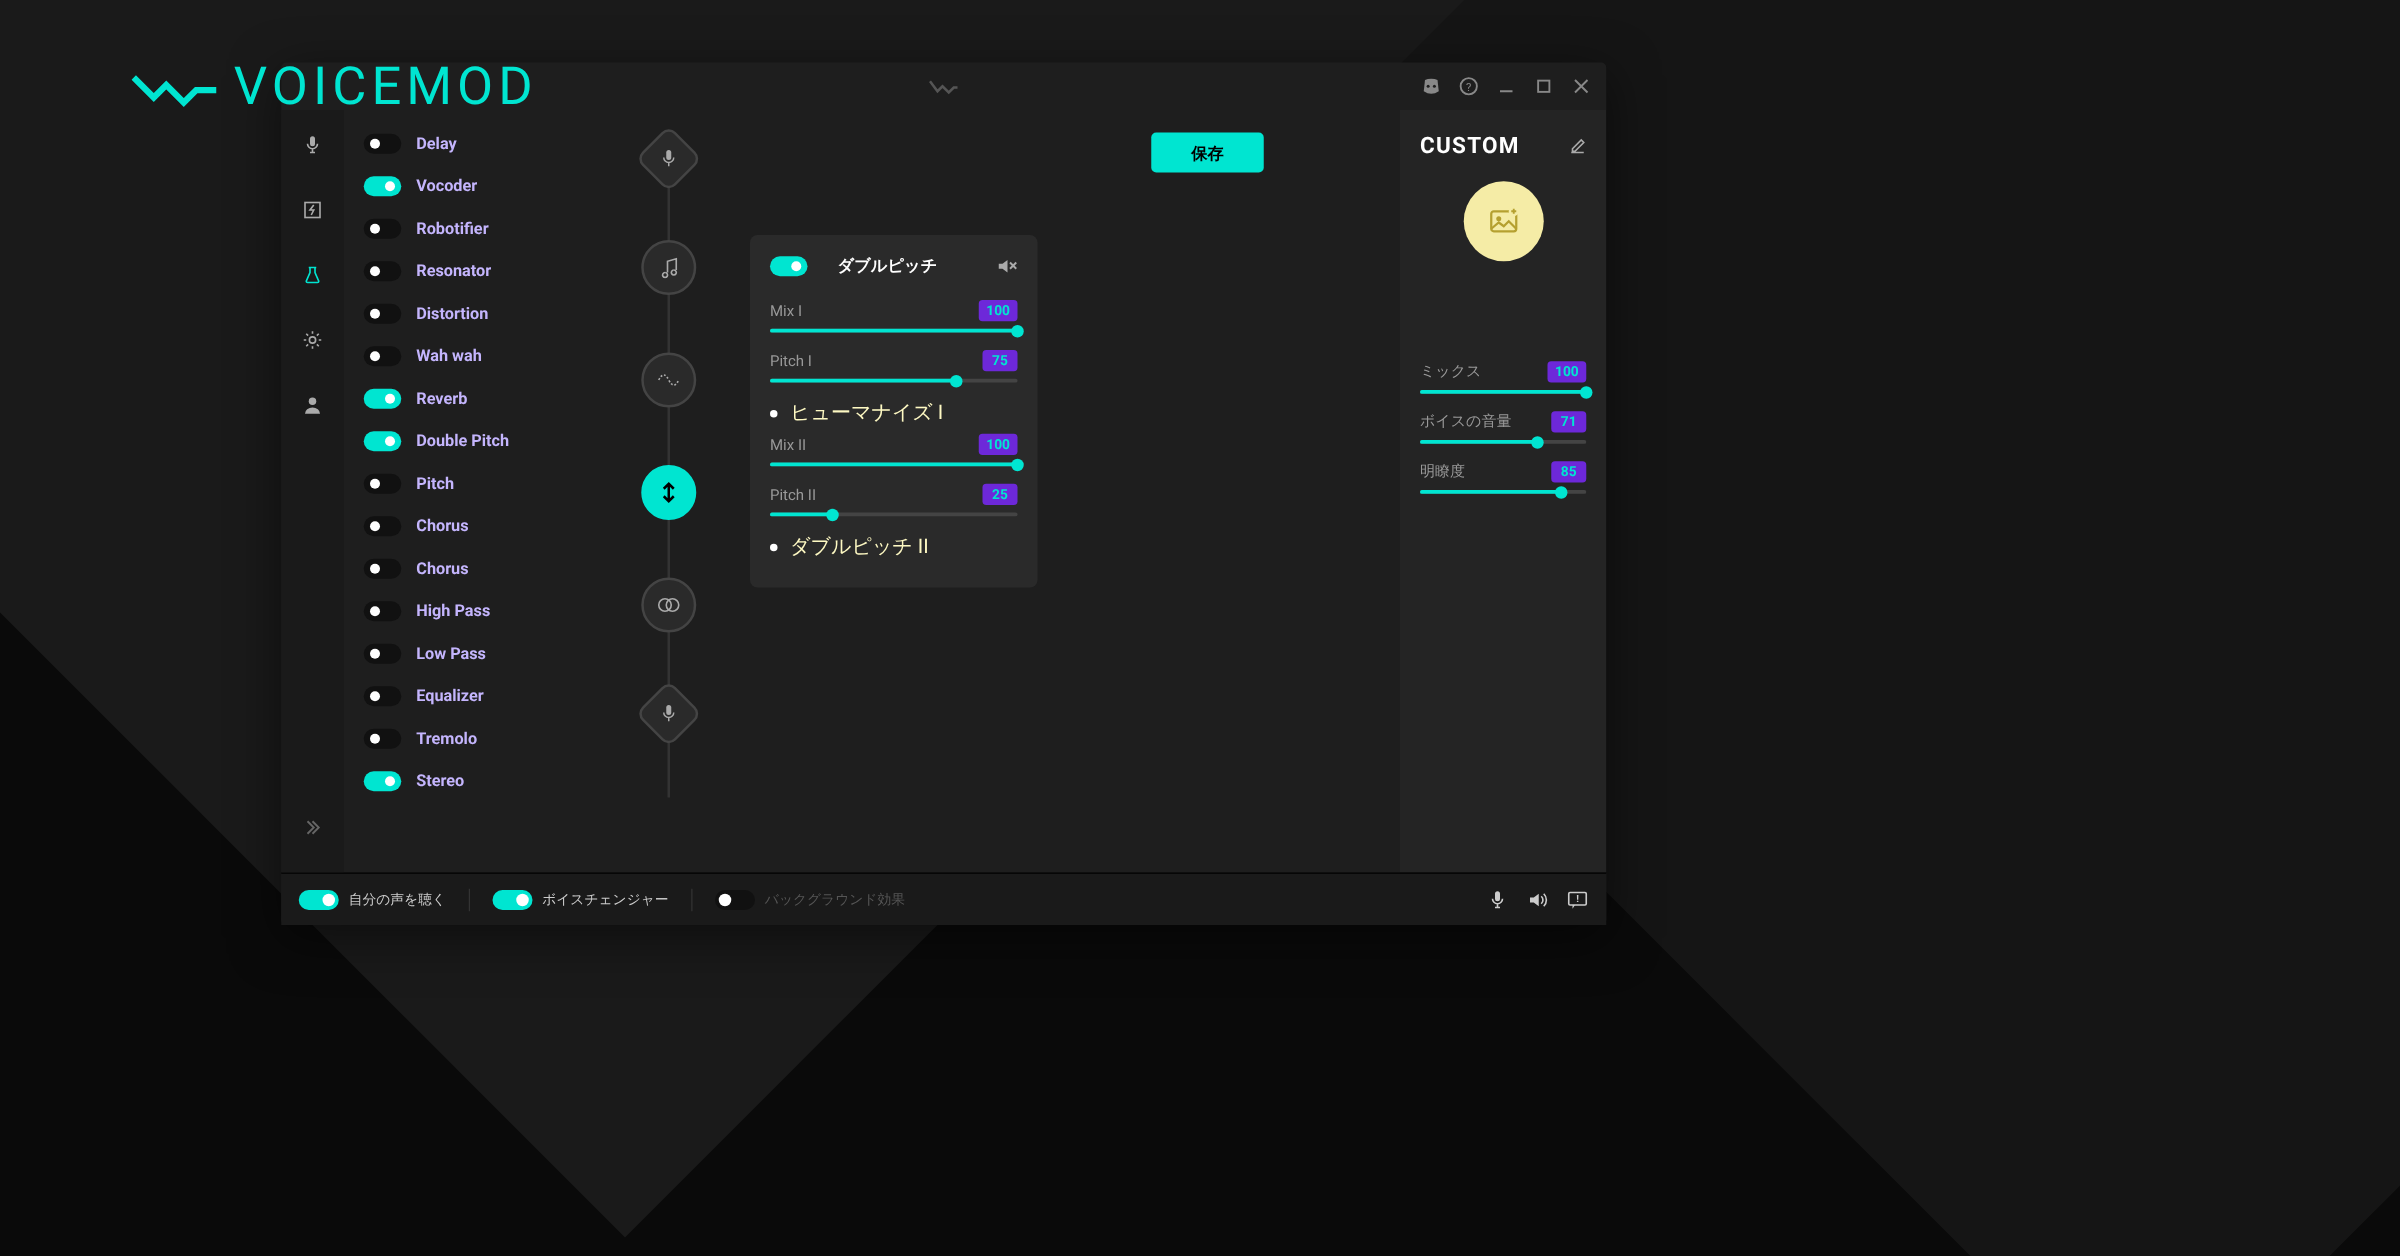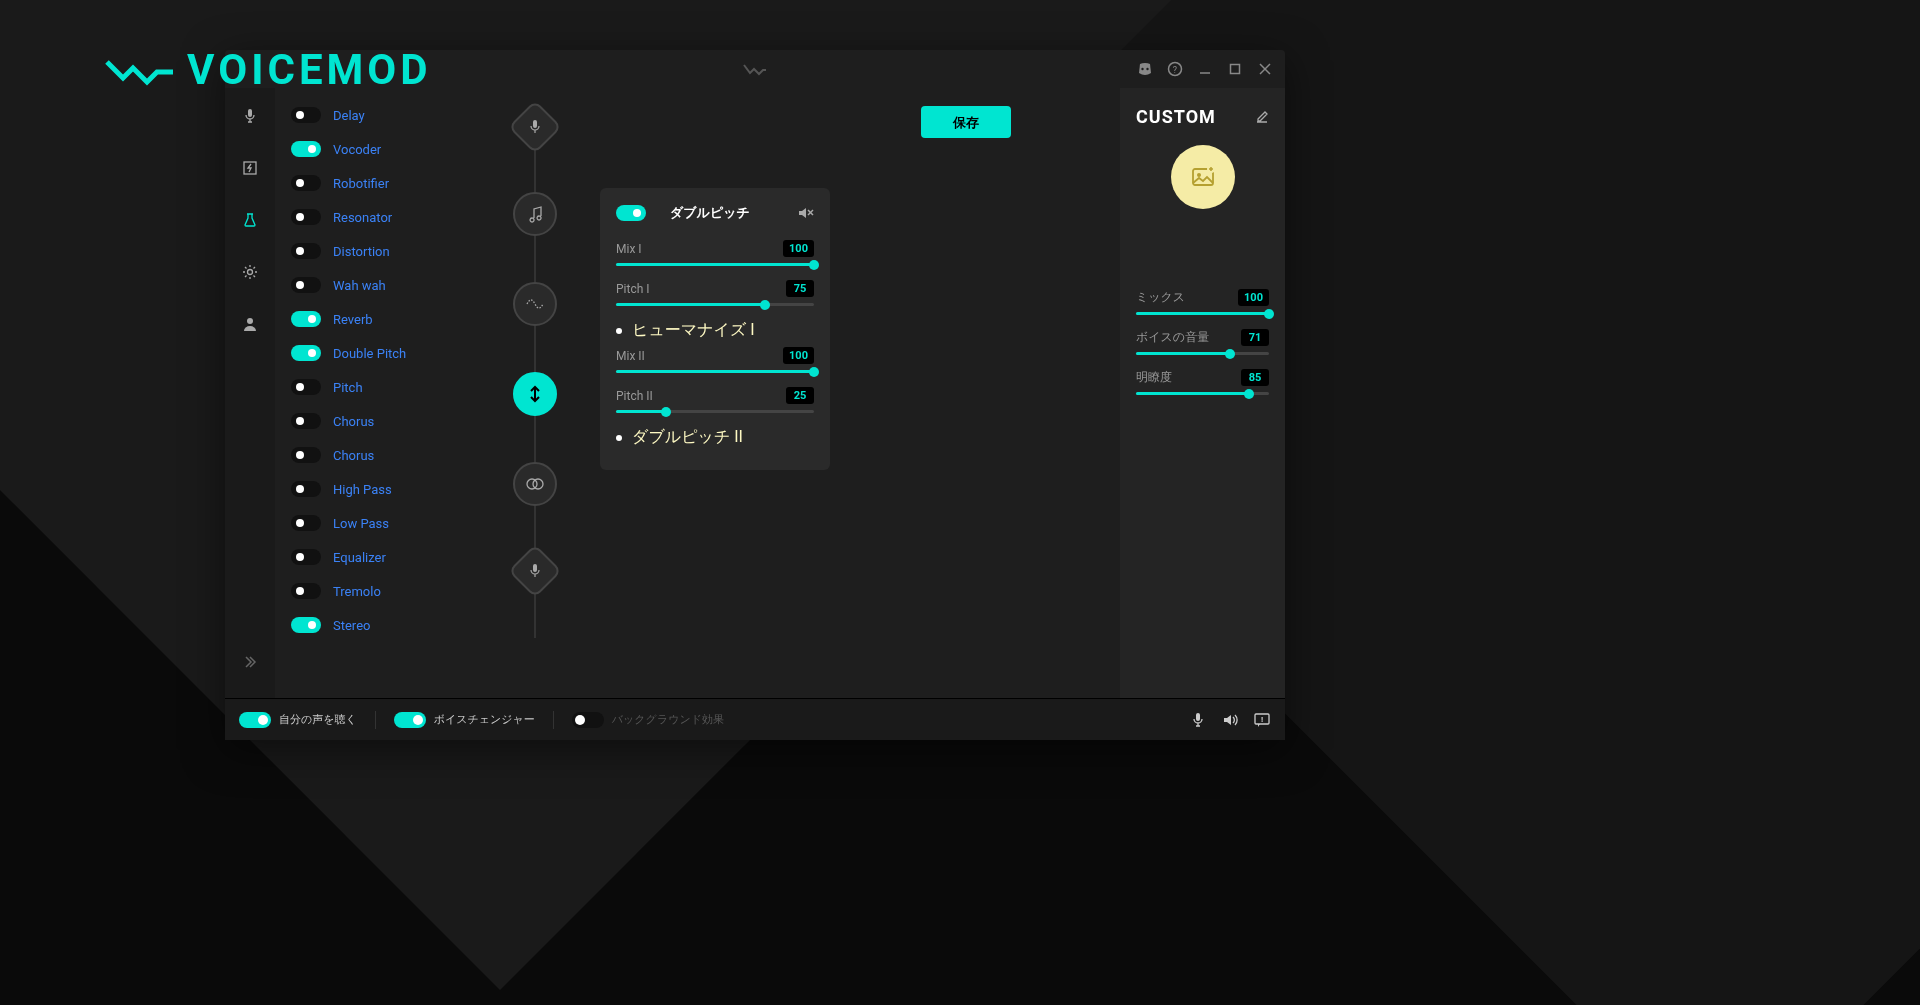--- a/index.html
+++ b/index.html
@@ -1,52 +1,52 @@
 <!DOCTYPE html>
 <html><head>
 <meta charset="utf-8">
 <style>
 * { margin:0; padding:0; box-sizing:border-box; font-family:-apple-system,BlinkMacSystemFont,"Segoe UI",Roboto,sans-serif; }
 body { background:#0a0a0a; width:1920px; height:1005px; overflow:hidden; position:relative; }
 .bg-shape1 { position:absolute; width:1400px; height:1400px; background:#1a1a1a; transform:rotate(45deg); top:-700px; left:-200px; }
 .bg-shape2 { position:absolute; width:1200px; height:1200px; background:#151515; transform:rotate(45deg); top:-300px; right:-400px; }
-.logo { position:absolute; top:45px; left:105px; color:#00e5d1; font-size:42px; font-weight:700; letter-spacing:4px; display:flex; align-items:center; gap:12px; z-index:5; }
+.logo { position:absolute; top:45px; left:105px; color:#00e5d1; font-size:42px; font-weight:400; letter-spacing:4px; display:flex; align-items:center; gap:12px; z-index:5; }
 .logo-mark { width:70px; height:32px; }
 .app-window { position:absolute; left:225px; top:50px; width:1060px; height:690px; background:#1e1e1e; border-radius:4px; display:flex; flex-direction:column; box-shadow:0 10px 40px rgba(0,0,0,0.5); }
 .titlebar { height:38px; display:flex; align-items:center; justify-content:space-between; padding:0 12px; }
 .titlebar-center { position:absolute; left:50%; transform:translateX(-50%); color:#555; }
 .titlebar-right { display:flex; gap:14px; color:#888; align-items:center; }
 .titlebar-right span { cursor:pointer; display:flex; align-items:center; justify-content:center; width:16px; height:16px; }
 .main-area { flex:1; display:flex; overflow:hidden; }
 .sidebar-nav { width:50px; background:#1a1a1a; display:flex; flex-direction:column; align-items:center; padding-top:12px; gap:20px; position:relative; }
 .sidebar-nav .nav-item { width:32px; height:32px; display:flex; align-items:center; justify-content:center; color:#aaa; cursor:pointer; border-radius:4px; }
 .sidebar-nav .nav-item.active { color:#00e5d1; }
 .sidebar-nav .expand { position:absolute; bottom:20px; color:#666; }
 .effects-col { width:195px; padding:10px 0 10px 16px; overflow-y:auto; }
 .effect-row { display:flex; align-items:center; gap:12px; height:34px; cursor:pointer; }
 .eff-toggle { width:30px; height:16px; border-radius:8px; background:#111; position:relative; border:none; cursor:pointer; }
 .eff-toggle::after { content:''; position:absolute; width:8px; height:8px; border-radius:50%; background:#fff; top:4px; left:5px; transition:left .15s; }
 .eff-toggle.on { background:#00e5d1; }
 .eff-toggle.on::after { left:17px; }
-.eff-label { color:#3b82f6; font-size:13px; font-weight:400; }
+.eff-label { color:#c4b5fd; font-size:13px; font-weight:700; }
 .chain-col { width:130px; display:flex; flex-direction:column; align-items:center; padding-top:20px; position:relative; }
 .chain-line { position:absolute; width:2px; background:#333; top:60px; bottom:60px; left:50%; transform:translateX(-1px); }
 .chain-node { width:44px; height:44px; border-radius:50%; background:#2a2a2a; border:2px solid #444; display:flex; align-items:center; justify-content:center; color:#aaa; margin-bottom:46px; position:relative; z-index:2; cursor:pointer; }
 .chain-node.diamond { border-radius:8px; transform:rotate(45deg); width:38px; height:38px; background:#2a2a2a; }
 .chain-node.diamond svg { transform:rotate(-45deg); }
 .chain-node.active { background:#00e5d1; border-color:#00e5d1; color:#000; }
 .detail-panel { width:230px; background:#2a2a2a; border-radius:6px; padding:16px; margin-top:100px; align-self:flex-start; }
 .dp-header { display:flex; align-items:center; justify-content:space-between; margin-bottom:18px; }
 .dp-toggle-wrap { display:flex; align-items:center; gap:24px; }
 .dp-title { color:#fff; font-size:13px; font-weight:600; }
 .dp-mute { color:#aaa; }
 .slider-group { margin-bottom:14px; }
 .slider-head { display:flex; justify-content:space-between; align-items:center; margin-bottom:6px; }
 .slider-label { color:#999; font-size:12px;text-align:right; }
-.slider-value { background:#000000; color:#00e5d1; font-size:11px; font-weight:700; padding:2px 6px; border-radius:3px; min-width:28px; text-align:center; }
+.slider-value { background:#6d28d9; color:#00e5d1; font-size:11px; font-weight:700; padding:2px 6px; border-radius:3px; min-width:28px; text-align:center; }
 .slider-track { height:3px; background:#444; border-radius:2px; position:relative; cursor:pointer; }
 .slider-fill { height:100%; background:#00e5d1; border-radius:2px; position:relative; }
 .slider-thumb { position:absolute; right:-5px; top:-3.5px; width:10px; height:10px; border-radius:50%; background:#00e5d1; }
 .check-row { display:flex; align-items:center; gap:10px; margin-top:10px; margin-bottom:6px; }
 .check-dot { width:6px; height:6px; border-radius:50%; background:#fff; border:none; }
 .check-label { color:#fef9c3; font-size:16px; }
 .save-area { flex:1; display:flex; justify-content:center; padding:18px 18px 0 0; }
 .save-btn { background:#00e5d1; color:#000; border:none; padding:8px 32px; border-radius:4px; font-weight:600; font-size:13px; cursor:pointer; height:32px; }
 .right-panel { width:165px; background:#242424; padding:18px 16px; display:flex; flex-direction:column; }
 .rp-title-row { display:flex; justify-content:space-between; align-items:center; gap:8px; margin-bottom:18px; }

